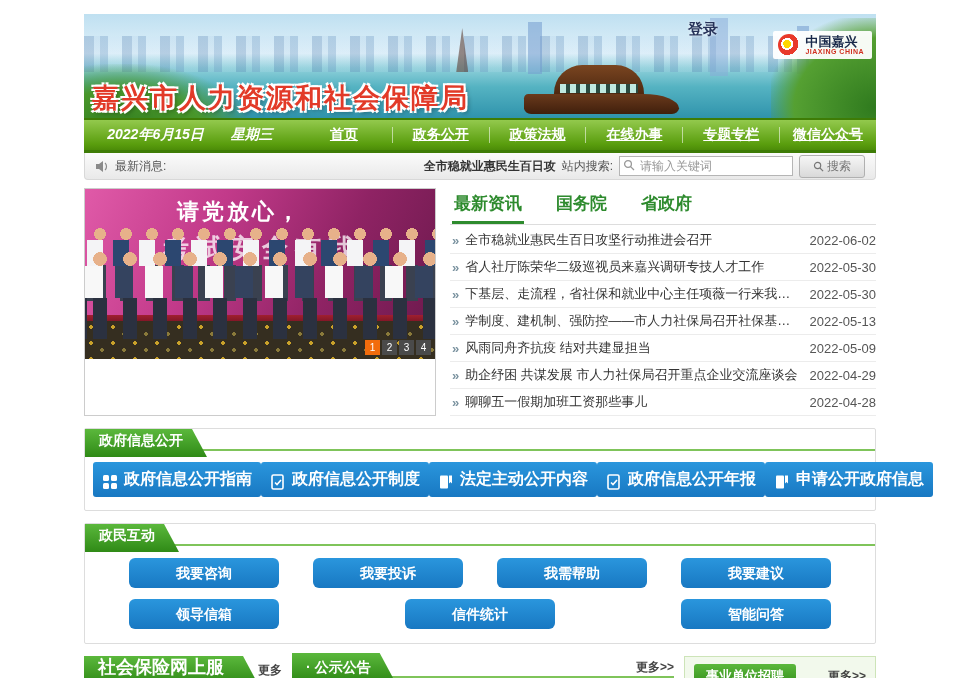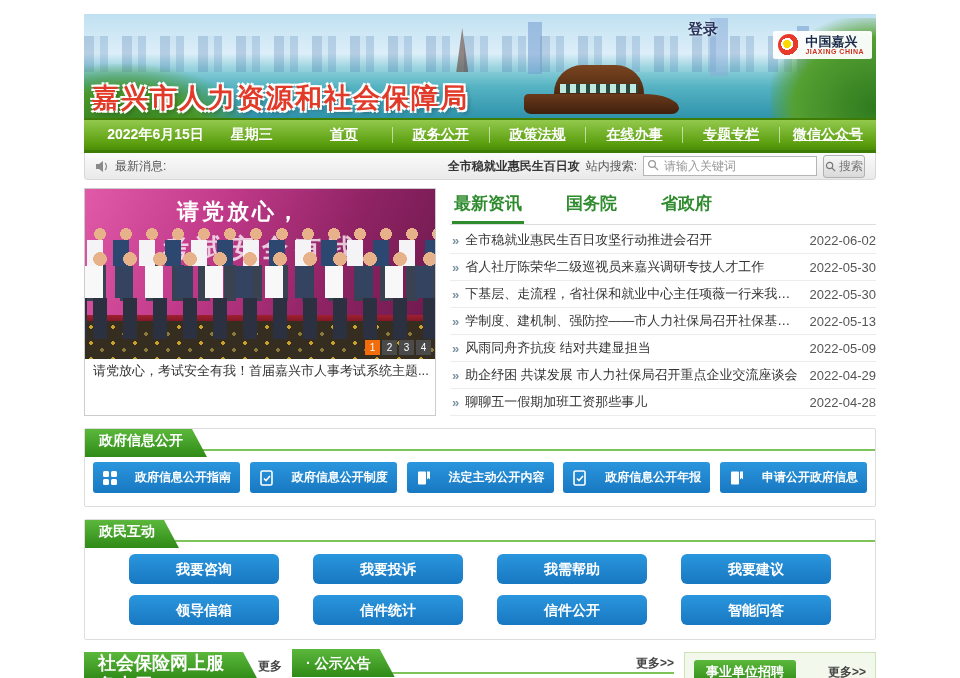--- a/index.html
+++ b/index.html
@@ -36,37 +36,37 @@
     background:rgba(255,255,255,.95);border-radius:2px;padding:3px 8px 3px 5px;}
   .logo-mark{width:22px;height:22px;border-radius:50%;
     background:radial-gradient(circle at 42% 45%,#ffd800 0 4px,#fff 4px 6px,#e8392b 6px 11px,rgba(232,57,43,0) 11px);}
   .logo-cn{font-size:13px;font-weight:bold;color:#1a2a4a;line-height:13px;}
   .logo-en{font-size:7px;font-weight:bold;color:#d03020;letter-spacing:.5px;}
 
   
   .navbar{display:flex;align-items:center;height:30px;color:#fff;font-size:14px;font-weight:bold;
     background:linear-gradient(#93c94d,#5a9e0e 80%,#4c8c08);
     border-top:2px solid #3e7c06;border-bottom:3px solid #3e7c06;}
-  .nav-date{width:212px;display:flex;justify-content:center;gap:27px;}
+  .nav-date{width:212px;display:flex;justify-content:center;gap:27px;font-style:italic;}
   .nav-items{flex:1;display:flex;align-items:center;text-decoration:underline;}
   .nav-item{flex:1;text-align:center;cursor:pointer;}
   .nav-sep{width:1px;height:16px;background:rgba(255,255,255,.55);}
 
   
   .ticker{display:flex;align-items:center;height:26px;padding:0 10px;font-size:12px;color:#555;
     background:linear-gradient(#fbfbfb,#e9e9e9);border:1px solid #d8d8d8;border-top:none;border-radius:0 0 4px 4px;}
   .ticker .spk{display:inline-flex;margin-right:6px;}
   .ticker-right{margin-left:auto;display:flex;align-items:center;gap:6px;}
   .campaign{font-weight:bold;color:#333;}
   .search-wrap{position:relative;}
   .search-input{width:148px;height:18px;border:1px solid #b5b5b5;font-size:12px;padding:0 4px 0 20px;color:#333;}
   .search-input::placeholder{color:#999;}
   .search-wrap .mag{position:absolute;left:4px;top:3px;}
   .search-btn{display:inline-flex;align-items:center;gap:3px;font-size:12px;color:#777;
-    background:linear-gradient(#f6f6f6,#d9d9d9);border:1px solid #b0b0b0;border-radius:3px;padding:2px 1px;cursor:pointer;}
+    background:linear-gradient(#f6f6f6,#d9d9d9);border:1px solid #b0b0b0;border-radius:3px;padding:2px 13px;cursor:pointer;}
 
   
   .main-row{display:flex;gap:14px;margin-top:8px;}
   .carousel{width:350px;border:1px solid #ccc;background:#fff;}
   .photo{position:relative;height:170px;overflow:hidden;cursor:pointer;}
   .backdrop{position:absolute;left:0;top:0;right:0;height:130px;
     background:linear-gradient(115deg,#e05aa8 0%,#c23a8a 35%,#8f2364 70%,#6e1a4e 100%);}
   .ph1{position:absolute;top:8px;left:92px;font-size:22px;font-weight:bold;color:#fff;letter-spacing:3px;}
   .ph2{position:absolute;top:42px;left:78px;font-size:26px;font-weight:bold;color:rgba(255,255,255,.75);letter-spacing:7px;}
   .stage{position:absolute;left:0;right:0;bottom:34px;height:10px;background:linear-gradient(#a02030,#701020);}
@@ -89,40 +89,40 @@
       repeating-linear-gradient(90deg,rgba(0,0,0,0) 0 30px,#34435f 30px 48px,rgba(0,0,0,0) 48px 60px),
       repeating-linear-gradient(90deg,#2b3140 0 14px,rgba(0,0,0,0) 14px 30px);
     background-size:30px 16px,auto 32px,auto 32px,auto 42px;
     background-position:0 0,0 15px,0 15px,8px 47px;}
   .pager{position:absolute;right:4px;bottom:4px;display:flex;gap:2px;}
   .pager span{width:15px;height:15px;background:#4a4a4a;color:#fff;font-size:10px;line-height:15px;text-align:center;cursor:pointer;}
   .pager span.active{background:#f26c0c;}
   .caption{height:23px;line-height:23px;padding:0 8px;font-size:13px;color:#333;white-space:nowrap;overflow:hidden;background:#fff;}
 
   .news-panel{flex:1;min-width:0;}
-  .tabs{display:flex;gap:40px;border-bottom:1px solid #ddd;padding:2px 2px 0;}
+  .tabs{display:flex;gap:30px;border-bottom:1px solid #ddd;padding:2px 2px 0;}
   .tab{font-size:17px;font-weight:bold;color:#2e8b2e;padding:2px 2px 6px;cursor:pointer;}
   .tab.active{border-bottom:3px solid #2e8b2e;}
   .news-list{margin-top:2px;}
   .news-row{display:flex;align-items:center;padding:4px 0;border-bottom:1px solid #ececec;font-size:13px;cursor:pointer;}
   .news-row .mk{color:#7b93a0;margin:0 6px 0 2px;font-weight:bold;}
   .news-row .tt{flex:1;min-width:0;color:#333;white-space:nowrap;overflow:hidden;text-overflow:ellipsis;}
   .news-row .dt{margin-left:12px;color:#555;}
 
   
   .section{margin-top:12px;border:1px solid #ddd;border-radius:2px;}
   .section-head{position:relative;height:22px;}
   .section-head::after{content:'';position:absolute;left:0;right:0;bottom:0;height:2px;background:#7fc45a;}
   .tab-flag{position:relative;z-index:1;display:inline-block;height:28px;line-height:22px;
     padding:0 24px 0 14px;color:#fff;font-weight:bold;font-size:14px;
     background:linear-gradient(#5bb83c,#2f8a16);
     clip-path:polygon(0 0,calc(100% - 15px) 0,100% 100%,0 100%);}
   .info-btns{display:flex;justify-content:space-between;padding:11px 8px 13px;}
-  .blue-btn{display:flex;align-items:center;gap:17px;background:linear-gradient(#2a96dd,#1878c2);
-    color:#fff;font-size:12px;font-weight:bold;padding:7px 9px;border-radius:3px;cursor:pointer;white-space:nowrap;}
+  .blue-btn{display:flex;align-items:flex-end;gap:6px;background:linear-gradient(#2a96dd,#1878c2);
+    color:#fff;font-size:16px;font-weight:bold;padding:7px 9px;border-radius:3px;cursor:pointer;white-space:nowrap;}
   .act-rows{padding:12px 44px 14px;}
   .act-row{display:flex;justify-content:space-between;}
   .act-row + .act-row{margin-top:11px;}
   .act-btn{width:150px;height:30px;line-height:30px;text-align:center;border-radius:6px;
     background:linear-gradient(#2a96dd,#1878c2);color:#fff;font-size:14px;font-weight:bold;cursor:pointer;}
 
   
   .bottom-row{display:flex;gap:10px;margin-top:12px;}
   .col-head{display:flex;align-items:center;}
   .more{margin-left:auto;font-size:12px;color:#444;font-weight:bold;cursor:pointer;white-space:nowrap;}
@@ -229,21 +229,20 @@
         <div class="carpet"></div>
         <div class="row-back"></div>
         <div class="row-front"></div>
         <div class="pager">
           <span class="active">1</span>
           <span>2</span>
           <span>3</span>
           <span>4</span>
         </div>
       </div>
-      <div class="caption">请党放心，考试安全有我！首届嘉兴市人事考试系统主题...</div>
     </div>
 
     <div class="news-panel">
       <div class="tabs">
         <div class="tab active">最新资讯</div>
         <div class="tab">国务院</div>
         <div class="tab">省政府</div>
       </div>
       <div class="news-list">
         <div class="news-row">
@@ -347,21 +346,20 @@
     <div class="act-rows">
       <div class="act-row">
         <div class="act-btn">我要咨询</div>
         <div class="act-btn">我要投诉</div>
         <div class="act-btn">我需帮助</div>
         <div class="act-btn">我要建议</div>
       </div>
       <div class="act-row">
         <div class="act-btn">领导信箱</div>
         <div class="act-btn">信件统计</div>
-        <div class="act-btn">信件公开</div>
         <div class="act-btn">智能问答</div>
       </div>
     </div>
   </div>
 
   <div class="bottom-row">
 
     <div class="social">
       <div class="col-head">
         <span class="tab-flag">社会保险网上服务大厅</span>

